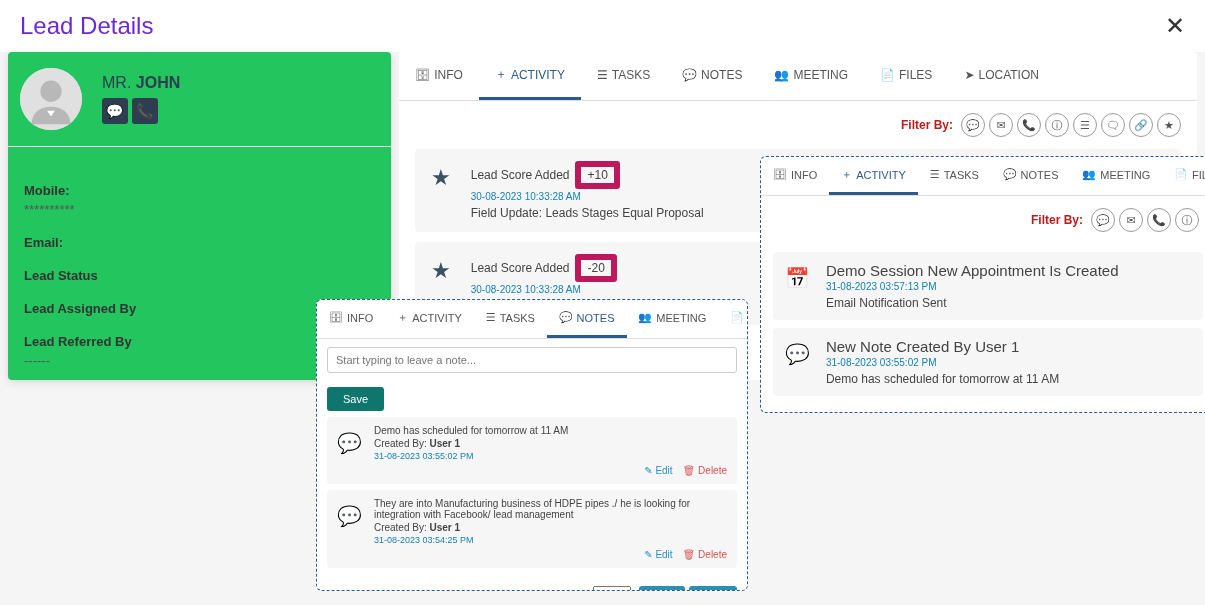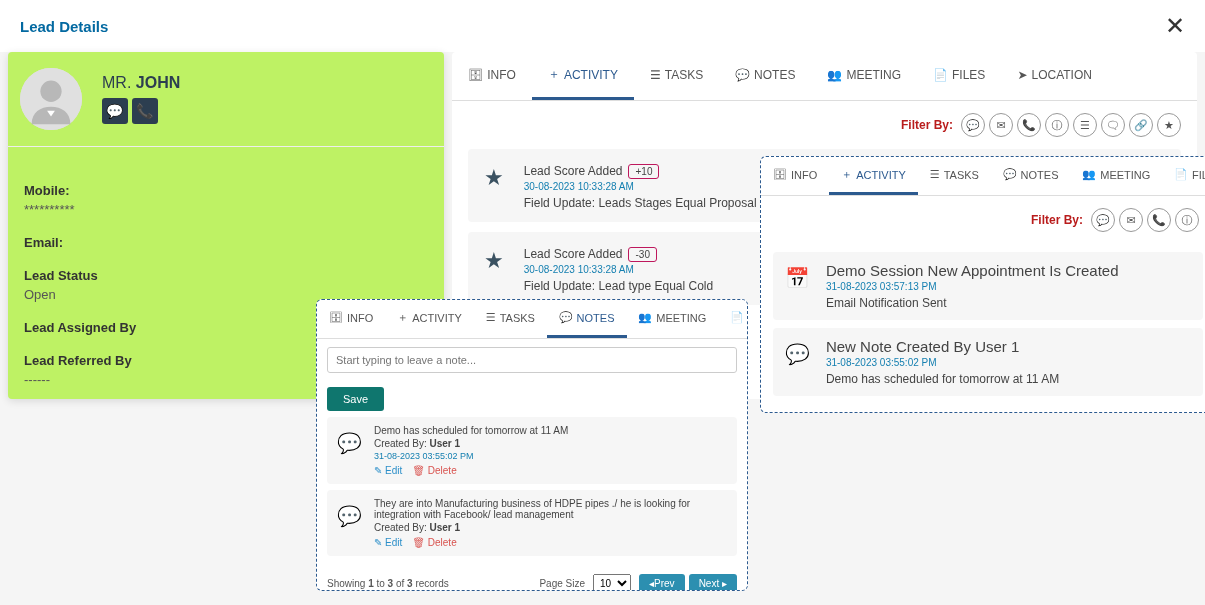--- a/index.html
+++ b/index.html
@@ -1,24 +1,24 @@
 <!DOCTYPE html>
 <html><head>
 <meta charset="utf-8">
 <style>
 * { box-sizing: border-box; margin: 0; padding: 0; }
 body { font-family: Arial, sans-serif; background: #f5f5f5; color: #333; width: 1205px; height: 605px; position: relative; overflow: hidden; }
 
 .header { display: flex; justify-content: space-between; align-items: center; padding: 12px 20px; background: #fff; }
-.header h1 { font-size: 15px; font-weight: 700; color: #0369a1; }
+.header h1 { font-size: 24px; font-weight: 400; color: #6d28d9; }
 .close-btn { font-size: 24px; cursor: pointer; color: #333; border: none; background: none; }
 
 .main-wrap { display: flex; gap: 8px; padding: 0 8px; }
 
-.left-card { width: 436px; background: #bef264; border-radius: 4px; box-shadow: 0 2px 8px rgba(0,0,0,0.12); }
+.left-card { width: 383px; background: #22c55e; border-radius: 4px; box-shadow: 0 2px 8px rgba(0,0,0,0.12); }
 .profile { display: flex; gap: 20px; padding: 16px 12px; border-bottom: 1px solid #eee; margin-bottom: 8px; }
 .avatar { width: 62px; height: 62px; background: #e0e0e0; border-radius: 50%; display: flex; align-items: center; justify-content: center; }
 .avatar svg { width: 62px; height: 62px; }
 .profile-info { flex: 1; padding-top: 6px; }
 .name { font-size: 16px; font-weight: 700; color: #2c3e50; }
 .name-prefix { font-weight: 400; }
 .lead-id { font-size: 14px; font-weight: 700; color: #2c3e50; margin-top: 2px; }
 .action-icons { display: flex; gap: 4px; margin-top: 6px; }
 .action-icons span { width: 26px; height: 26px; background: #2c3e50; color: #fff; border-radius: 3px; display: flex; align-items: center; justify-content: center; cursor: pointer; font-size: 14px; }
 
@@ -36,39 +36,39 @@
 .filter-bar { display: flex; justify-content: flex-end; align-items: center; gap: 8px; padding: 12px 16px; }
 .filter-bar .label { font-size: 12px; font-weight: 700; color: #b91c1c; }
 .filter-circles { display: flex; gap: 4px; }
 .filter-circles span { width: 24px; height: 24px; border: 1px solid #999; border-radius: 50%; display: flex; align-items: center; justify-content: center; font-size: 11px; color: #555; cursor: pointer; }
 
 .activity-list { padding: 0 16px; }
 .activity-item { display: flex; gap: 20px; background: #f6f6f6; border-radius: 4px; padding: 12px 16px; margin-bottom: 10px; align-items: flex-start; }
 .activity-item .star { color: #3a5161; font-size: 22px; padding-top: 4px; }
 .activity-item .body { flex: 1; }
 .activity-item .title { font-size: 12px; color: #444; display: inline-flex; align-items: center; gap: 6px; }
-.score-box { display: inline-block; border: 1px solid #be185d; border-radius: 3px; padding: 1px 6px; font-size: 10px; }
+.score-box { display: inline-block; border: 6px solid #be185d; border-radius: 3px; padding: 1px 6px; font-size: 12px; }
 .activity-item .ts { font-size: 10px; color: #147fb0; margin-top: 2px; }
 .activity-item .desc { font-size: 12px; color: #444; margin-top: 4px; }
 
 
 .notes-panel { position: absolute; top: 299px; left: 316px; width: 432px; height: 292px; background: #fff; border: 1px dashed #2c5a8f; border-radius: 6px; overflow: hidden; }
 .notes-input-wrap { padding: 8px 10px; }
 .notes-input { width: 100%; border: 1px solid #ccc; border-radius: 3px; padding: 6px 8px; font-size: 11px; color: #888; }
 .save-btn { background: #0f766e; color: #fff; border: none; padding: 6px 16px; font-size: 11px; border-radius: 3px; margin: 6px 0 0 10px; cursor: pointer; }
 
 .note-list { padding: 6px 10px; }
 .note-item { display: flex; gap: 12px; background: #f6f6f6; border-radius: 4px; padding: 8px 10px; margin-bottom: 6px; }
 .note-item .icon { color: #2b9a82; font-size: 20px; padding-top: 6px; }
 .note-item .body { flex: 1; font-size: 10px; }
 .note-title { color: #444; }
 .note-by { color: #444; margin-top: 2px; }
 .note-by b { font-weight: 700; }
 .note-ts { color: #147fb0; font-size: 9px; margin-top: 2px; }
-.note-actions { display: flex; gap: 10px; font-size: 10px; margin-top: 4px; }
+.note-actions { display: flex; gap: 10px; justify-content: flex-end; font-size: 10px; margin-top: 4px; }
 .note-actions .edit { color: #2c8fc9; cursor: pointer; }
 .note-actions .del { color: #d9534f; cursor: pointer; }
 
 .pager { display: flex; align-items: center; justify-content: space-between; padding: 6px 10px; font-size: 10px; color: #555; }
 .pager-right { display: flex; align-items: center; gap: 8px; }
 .pager-btns { display: flex; gap: 4px; }
 .pager-btn { background: #2c8fb0; color: #fff; border: none; padding: 4px 10px; font-size: 10px; border-radius: 3px; cursor: pointer; }
 select.page-size { font-size: 10px; padding: 2px; }
 
 
@@ -112,21 +112,20 @@
           <span>📞</span>
         </div>
       </div>
     </div>
     <div class="details">
       <div class="label">Mobile:</div>
       <div class="value">**********</div>
       <div class="label">Email:</div>
       <div class="value"></div>
       <div class="label">Lead Status</div>
-      <div class="value">Open</div>
       <div class="label">Lead Assigned By</div>
       <div class="value"></div>
       <div class="label">Lead Referred By</div>
       <div class="value">------</div>
     </div>
   </div>
 
   <div class="right-panel">
     <div class="tabs">
       <div class="tab">
@@ -181,21 +180,21 @@
           </div>
           <div class="ts">30-08-2023 10:33:28 AM</div>
           <div class="desc">Field Update: Leads Stages Equal Proposal</div>
         </div>
       </div>
       <div class="activity-item">
         <div class="star">★</div>
         <div class="body">
           <div class="title">
             <span>Lead Score Added</span>
-            <span class="score-box">-30</span>
+            <span class="score-box">-20</span>
           </div>
           <div class="ts">30-08-2023 10:33:28 AM</div>
           <div class="desc">Field Update: Lead type Equal Cold</div>
         </div>
       </div>
     </div>
   </div>
 </div>
 
 <div class="notes-panel">
@@ -240,20 +239,21 @@
           <span class="edit">✎ <span>Edit</span></span>
           <span class="del">🗑 <span>Delete</span></span>
         </div>
       </div>
     </div>
     <div class="note-item">
       <div class="icon">💬</div>
       <div class="body">
         <div class="note-title">They are into Manufacturing business of HDPE pipes ./ he is looking for integration with Facebook/ lead management</div>
         <div class="note-by"><span>Created By:</span> <b>User 1</b></div>
+        <div class="note-ts">31-08-2023 03:54:25 PM</div>
         <div class="note-actions">
           <span class="edit">✎ <span>Edit</span></span>
           <span class="del">🗑 <span>Delete</span></span>
         </div>
       </div>
     </div>
   </div>
   <div class="pager">
     <div>
       <span>Showing </span><b>1</b><span> to </span><b>3</b><span> of </span><b>3</b><span> records</span>

